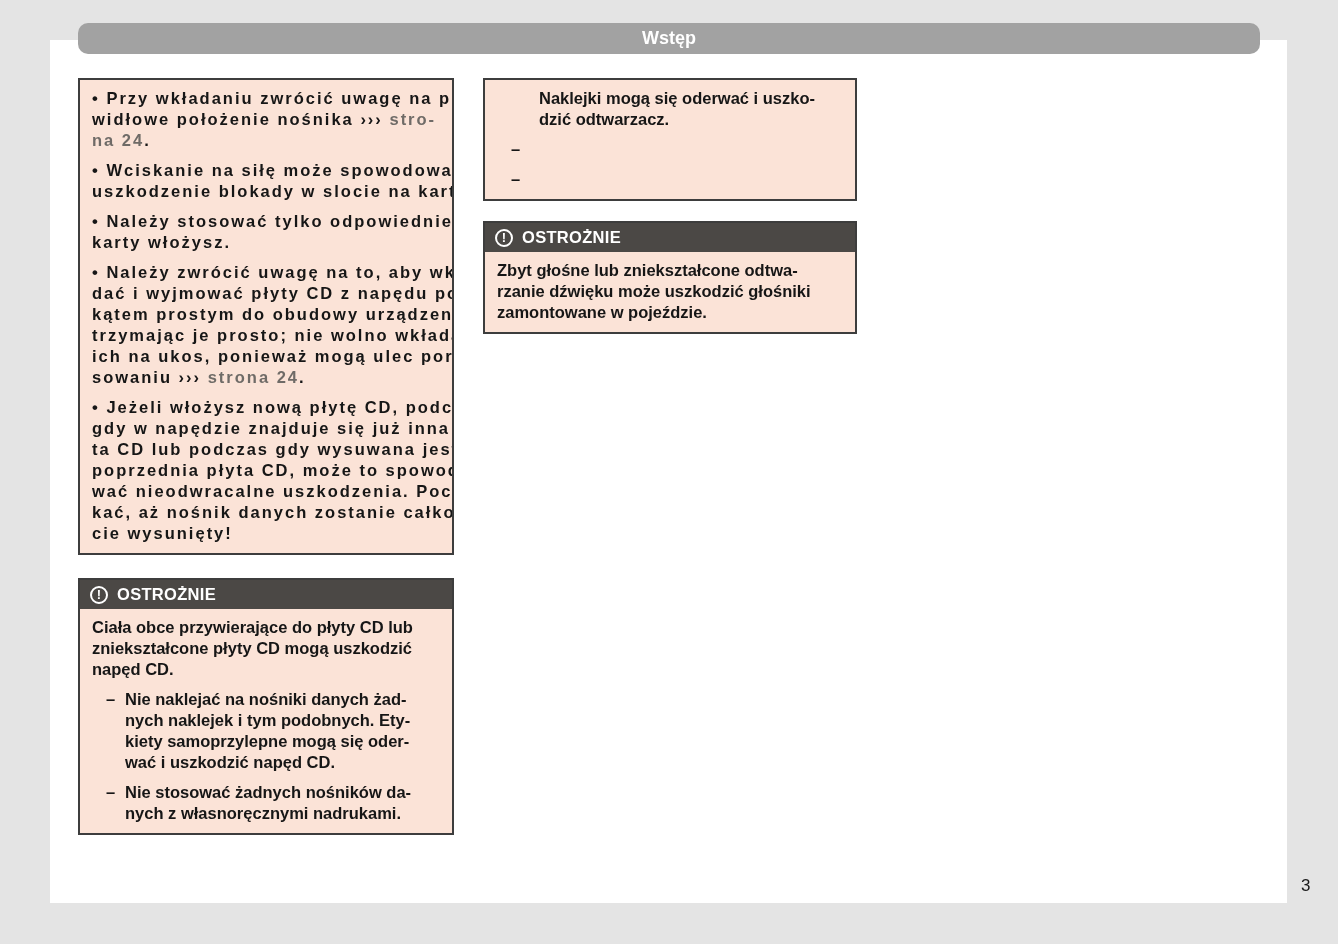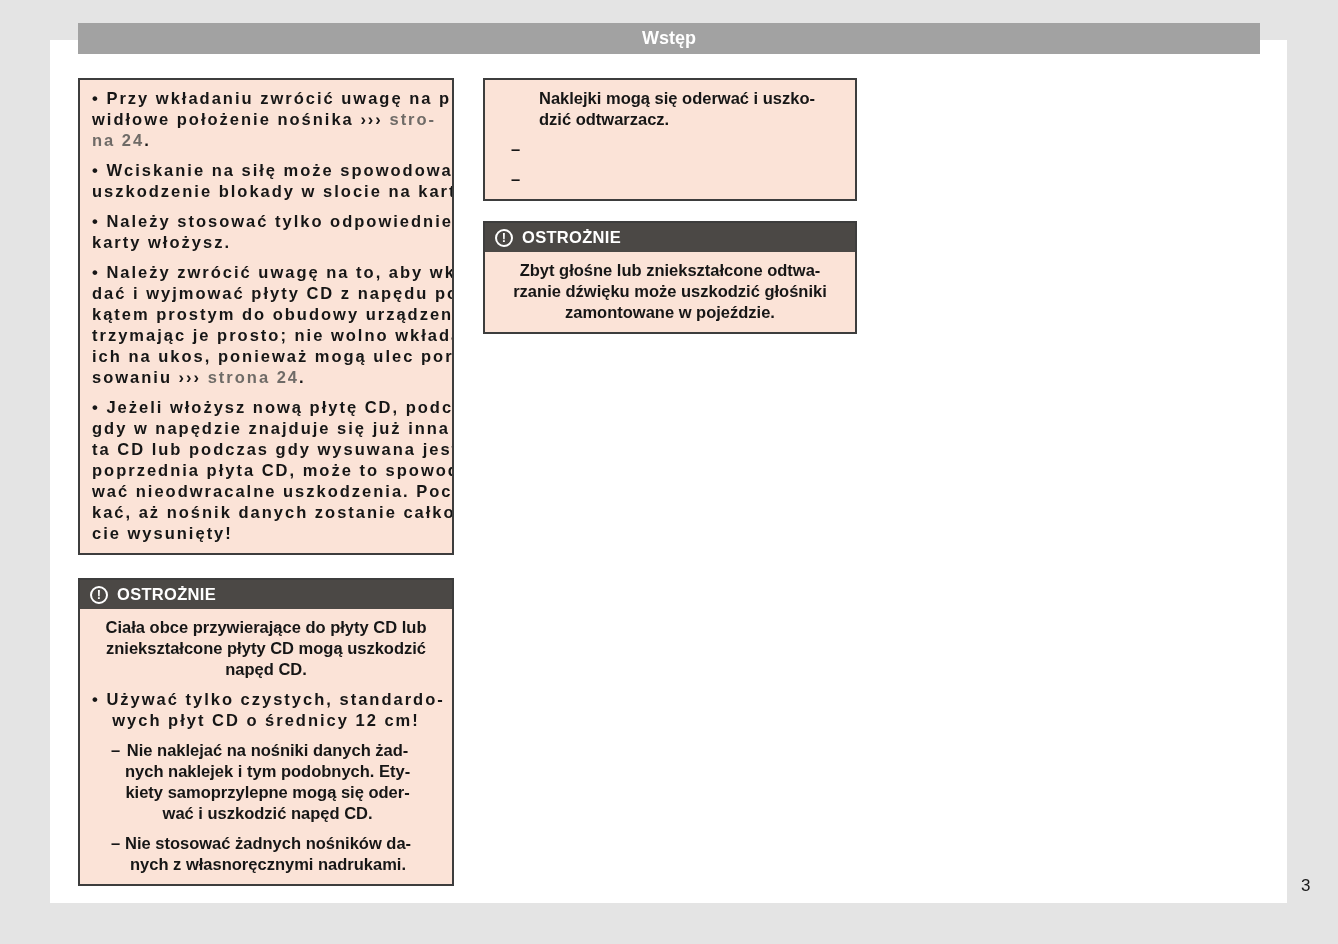--- a/index.html
+++ b/index.html
@@ -21,20 +21,21 @@
     left: 78px; top: 23px;
     width: 1182px; height: 31px;
     background: #a2a2a2;
     color: #ffffff;
     font-weight: bold;
     font-size: 18px;
     display: flex;
     align-items: center;
     justify-content: center;
     z-index: 5;
+    border-radius: 10px;
   }
   .col { position: absolute; top: 78px; }
   .col-left  { left: 78px;  width: 376px; }
   .col-right { left: 483px; width: 374px; }
 
   .note-box {
     background: #fbe3d7;
     border: 2px solid #3d3d3d;
     padding: 8px 12px 9px 12px;
     overflow: hidden;
@@ -64,21 +65,21 @@
     border-radius: 50%;
     display: inline-flex;
     align-items: center;
     justify-content: center;
     font-weight: bold;
     font-size: 13px;
     line-height: 1;
     margin-right: 9px;
     flex: 0 0 auto;
   }
-  .caution-body { padding: 8px 12px 9px 12px; text-align: center; }
+  .caution-body { padding: 8px 12px 9px 12px; }
 
   .gap-left  { height: 23px; }
   .gap-right { height: 20px; }
 
   .para {
     font-weight: bold;
     font-size: 16.5px;
     line-height: 21px;
     color: #161616;
     margin-top: 9px;
@@ -145,24 +146,20 @@
     <div class="caution-header">
       <span class="caution-icon">!</span>
       <span class="caution-title">OSTROŻNIE</span>
     </div>
     <div class="caution-body">
         <div class="para none">
           <span class="ptext"><span>Ciała obce przywierające do płyty CD lub
 zniekształcone płyty CD mogą uszkodzić
 napęd CD.</span></span>
         </div>
-        <div class="para bullet">
-          <span class="ptext"><span class="bullet">• </span><span>Używać tylko czystych, standardo-
-wych płyt CD o średnicy 12 cm!</span></span>
-        </div>
         <div class="para dash">
           <span class="dash-marker">–</span>
           <span class="ptext"><span>Nie naklejać na nośniki danych żad-
 nych naklejek i tym podobnych. Ety-
 kiety samoprzylepne mogą się oder-
 wać i uszkodzić napęd CD.</span></span>
         </div>
         <div class="para dash">
           <span class="dash-marker">–</span>
           <span class="ptext"><span>Nie stosować żadnych nośników da-

